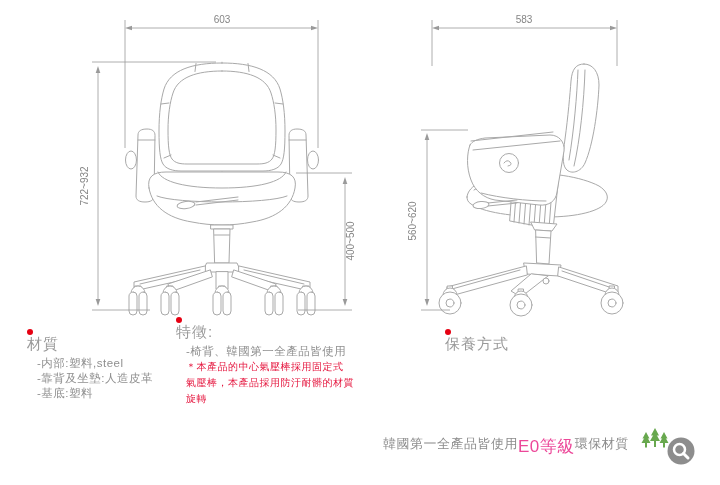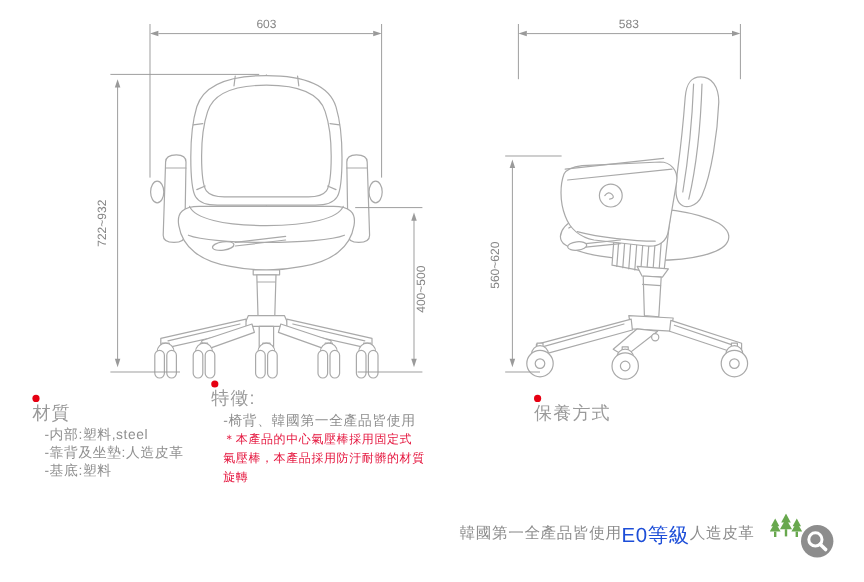--- a/index.html
+++ b/index.html
@@ -10,21 +10,21 @@
   .diagram{position:absolute;left:0;top:0;}
   .section{position:absolute;}
   .sec-title-row{display:flex;align-items:flex-start;flex-direction:column;}
   .bullet{width:6px;height:6px;border-radius:50%;background:#e60012;margin-right:4px;flex:0 0 auto;}
   .sec-title{font-size:15px;color:#9a9a9a;letter-spacing:1px;}
   .sec-body{margin-left:10px;margin-top:2px;}
   .sec-item{font-size:11.5px;color:#8f8f8f;line-height:15px;letter-spacing:0.5px;white-space:nowrap;}
   .sec-note{font-size:10px;color:#e5173f;line-height:16px;letter-spacing:0.5px;white-space:nowrap;}
   .footer{position:absolute;left:383px;top:435px;display:flex;align-items:flex-start;white-space:nowrap;}
   .footer-gray{font-size:13px;color:#8c8c8c;letter-spacing:0.5px;}
-  .footer-green{font-size:17px;color:#1d4ed8;letter-spacing:0.5px;}
+  .footer-green{font-size:17px;color:#ec4899;letter-spacing:0.5px;}
   .trees{position:absolute;left:641px;top:428px;}
   .zoom-btn{position:absolute;left:667px;top:437px;width:28px;height:28px;border:none;padding:0;background:transparent;cursor:pointer;}
 </style>
 </head>
 <body>
 
 <div class="canvas">
 
   <svg class="diagram" width="720" height="330" viewBox="0 0 720 330">
 
@@ -235,21 +235,21 @@
   <div class="section" style="left:445px;top:329px;">
     <div class="sec-title-row">
       <span class="bullet"></span>
       <span class="sec-title">保養方式</span>
     </div>
   </div>
 
   <div class="footer">
     <span class="footer-gray">韓國第一全產品皆使用</span>
       <span class="footer-green">E0等級</span>
-      <span class="footer-gray">人造皮革</span>
+      <span class="footer-gray">環保材質</span>
   </div>
 
   <svg class="trees" width="28" height="26" viewBox="0 0 28 26">
     <g fill="#68a84e">
       <polygon points="5,4 1.5,10.5 8.5,10.5"></polygon>
       <polygon points="5,7 0.5,15 9.5,15"></polygon>
       <rect x="4" y="15" width="2" height="4.5"></rect>
       <polygon points="14,0 10,7.5 18,7.5"></polygon>
       <polygon points="14,4 9,13 19,13"></polygon>
       <rect x="13" y="13" width="2" height="6"></rect>

